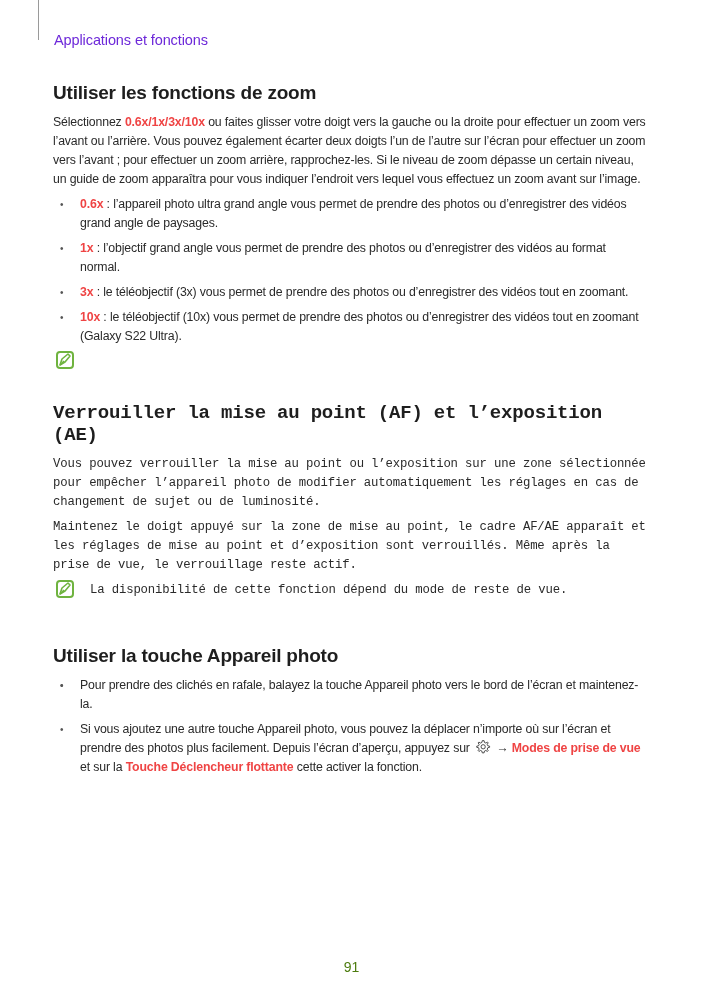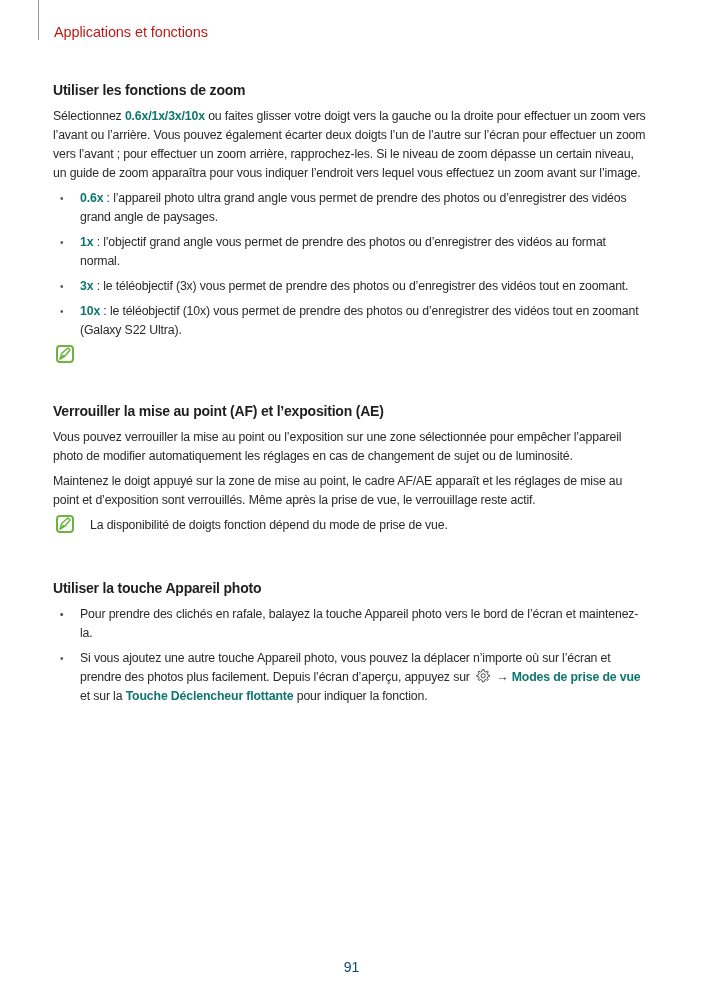--- a/index.html
+++ b/index.html
@@ -6,58 +6,58 @@
     body {
       width: 703px; height: 994px; position: relative; overflow: hidden;
       font-family: "Liberation Sans", "DejaVu Sans", sans-serif;
       color: #2a2a2a;
     }
     .header-rule {
       position: absolute; left: 38px; top: 0; width: 1px; height: 40px;
       background: #9a9a9a;
     }
     .header-title {
-      position: absolute; left: 54px; top: 24px;
-      font-size: 14.5px; color: #b91c1c; letter-spacing: -0.1px;
+      position: absolute; left: 54px; top: 32px;
+      font-size: 14.5px; color: #6d28d9; letter-spacing: -0.1px;
     }
     .content {
       position: absolute; left: 53px; top: 82px; width: 596px;
     }
     h2 {
-      font-size: 14px; font-weight: bold; color: #1e1e1e;
+      font-size: 19px; font-weight: bold; color: #1e1e1e;
       margin: 0 0 9px 0; letter-spacing: -0.2px;
     }
     p {
       font-size: 12.3px; line-height: 19px; margin: 0 0 6px 0;
       letter-spacing: -0.15px; color: #2a2a2a;
     }
     ul.bullets { list-style: none; margin: 0; padding: 0; }
     ul.bullets li {
       position: relative; padding-left: 27px;
       font-size: 12.3px; line-height: 19px; margin: 0 0 6px 0;
       letter-spacing: -0.15px;
     }
     ul.bullets li .dot {
       position: absolute; left: 7px; top: 0; font-size: 10px; color: #555;
     }
-    b { font-weight: bold; color: #0f766e; }
+    b { font-weight: bold; color: #ef4444; }
     .note {
       position: relative; padding-left: 37px; font-size: 12.3px; line-height: 19px;
       margin: 4px 0 0 0; letter-spacing: -0.15px; min-height: 22px;
     }
     .note .note-icon {
       position: absolute; left: 2px; top: -2px; width: 20px; height: 20px;
     }
     .section-1 { }
-    .section-2 { margin-top: 35px; }
+    .section-2 { margin-top: 28px; font-family: Liberation Mono, monospace; }
     .section-3 { margin-top: 42px; }
     .gear { display: inline-block; width: 16px; height: 16px; vertical-align: -3px; margin: 0 2px; }
     .page-number {
       position: absolute; left: 0; width: 703px; top: 959px; text-align: center;
-      font-size: 14px; color: #0c4a6e;
+      font-size: 14px; color: #4d7c0f;
     }
   </style>
 </head>
 <body>
 
 <div class="header-rule"></div>
 <div class="header-title">Applications et fonctions</div>
 
 <div class="content">
 
@@ -82,30 +82,30 @@
   <section class="section-2">
     <h2>Verrouiller la mise au point (AF) et l’exposition (AE)</h2>
     <p>Vous pouvez verrouiller la mise au point ou l’exposition sur une zone sélectionnée pour empêcher l’appareil photo de modifier automatiquement les réglages en cas de changement de sujet ou de luminosité.</p>
     <p>Maintenez le doigt appuyé sur la zone de mise au point, le cadre AF/AE apparaît et les réglages de mise au point et d’exposition sont verrouillés. Même après la prise de vue, le verrouillage reste actif.</p>
     <div class="note">
       <svg class="note-icon" viewBox="0 0 20 20">
         <rect x="2" y="2" width="16" height="16" rx="3" ry="3" fill="none" stroke="#6fb33f" stroke-width="2"></rect>
         <path d="M5 15 L7 9 L13 4 L15 6 L10 12 Z" fill="none" stroke="#6fb33f" stroke-width="1.6" stroke-linejoin="round"></path>
         <path d="M5 15 L9 11" stroke="#6fb33f" stroke-width="1.4"></path>
       </svg>
-      <span>La disponibilité de doigts fonction dépend du mode de prise de vue.</span>
+      <span>La disponibilité de cette fonction dépend du mode de reste de vue.</span>
     </div>
   </section>
 
   <section class="section-3">
     <h2>Utiliser la touche Appareil photo</h2>
     <ul class="bullets">
       <li><span class="dot">•</span></li>
       <li><span class="dot">•</span><span>Pour prendre des clichés en rafale, balayez la touche Appareil photo vers le bord de l’écran et maintenez-la.</span></li>
       <li><span class="dot">•</span><span>Si vous ajoutez une autre touche Appareil photo, vous pouvez la déplacer n’importe où sur l’écran et prendre des photos plus facilement. Depuis l’écran d’aperçu, appuyez sur </span><svg class="gear" viewBox="0 0 24 24">
           <path d="M12 2.5 L13.6 2.5 L14.2 5.2 L16.3 6.1 L18.6 4.6 L19.8 5.8 L18.3 8.1 L19.2 10.2 L21.9 10.8 L21.9 12.5 L19.2 13.1 L18.3 15.2 L19.8 17.5 L18.6 18.7 L16.3 17.2 L14.2 18.1 L13.6 20.8 L10.9 20.8 L10.3 18.1 L8.2 17.2 L5.9 18.7 L4.7 17.5 L6.2 15.2 L5.3 13.1 L2.6 12.5 L2.6 10.8 L5.3 10.2 L6.2 8.1 L4.7 5.8 L5.9 4.6 L8.2 6.1 L10.3 5.2 L10.9 2.5 Z" fill="none" stroke="#333" stroke-width="1.3" stroke-linejoin="round"></path>
           <circle cx="12.25" cy="11.65" r="3.2" fill="none" stroke="#333" stroke-width="1.3"></circle>
-        </svg><span> → </span><b>Modes de prise de vue</b><span> et sur la </span><b>Touche Déclencheur flottante</b><span> pour indiquer la fonction.</span></li>
+        </svg><span> → </span><b>Modes de prise de vue</b><span> et sur la </span><b>Touche Déclencheur flottante</b><span> cette activer la fonction.</span></li>
     </ul>
   </section>
 </div>
 
 <div class="page-number">91</div>
 
 </body></html>

